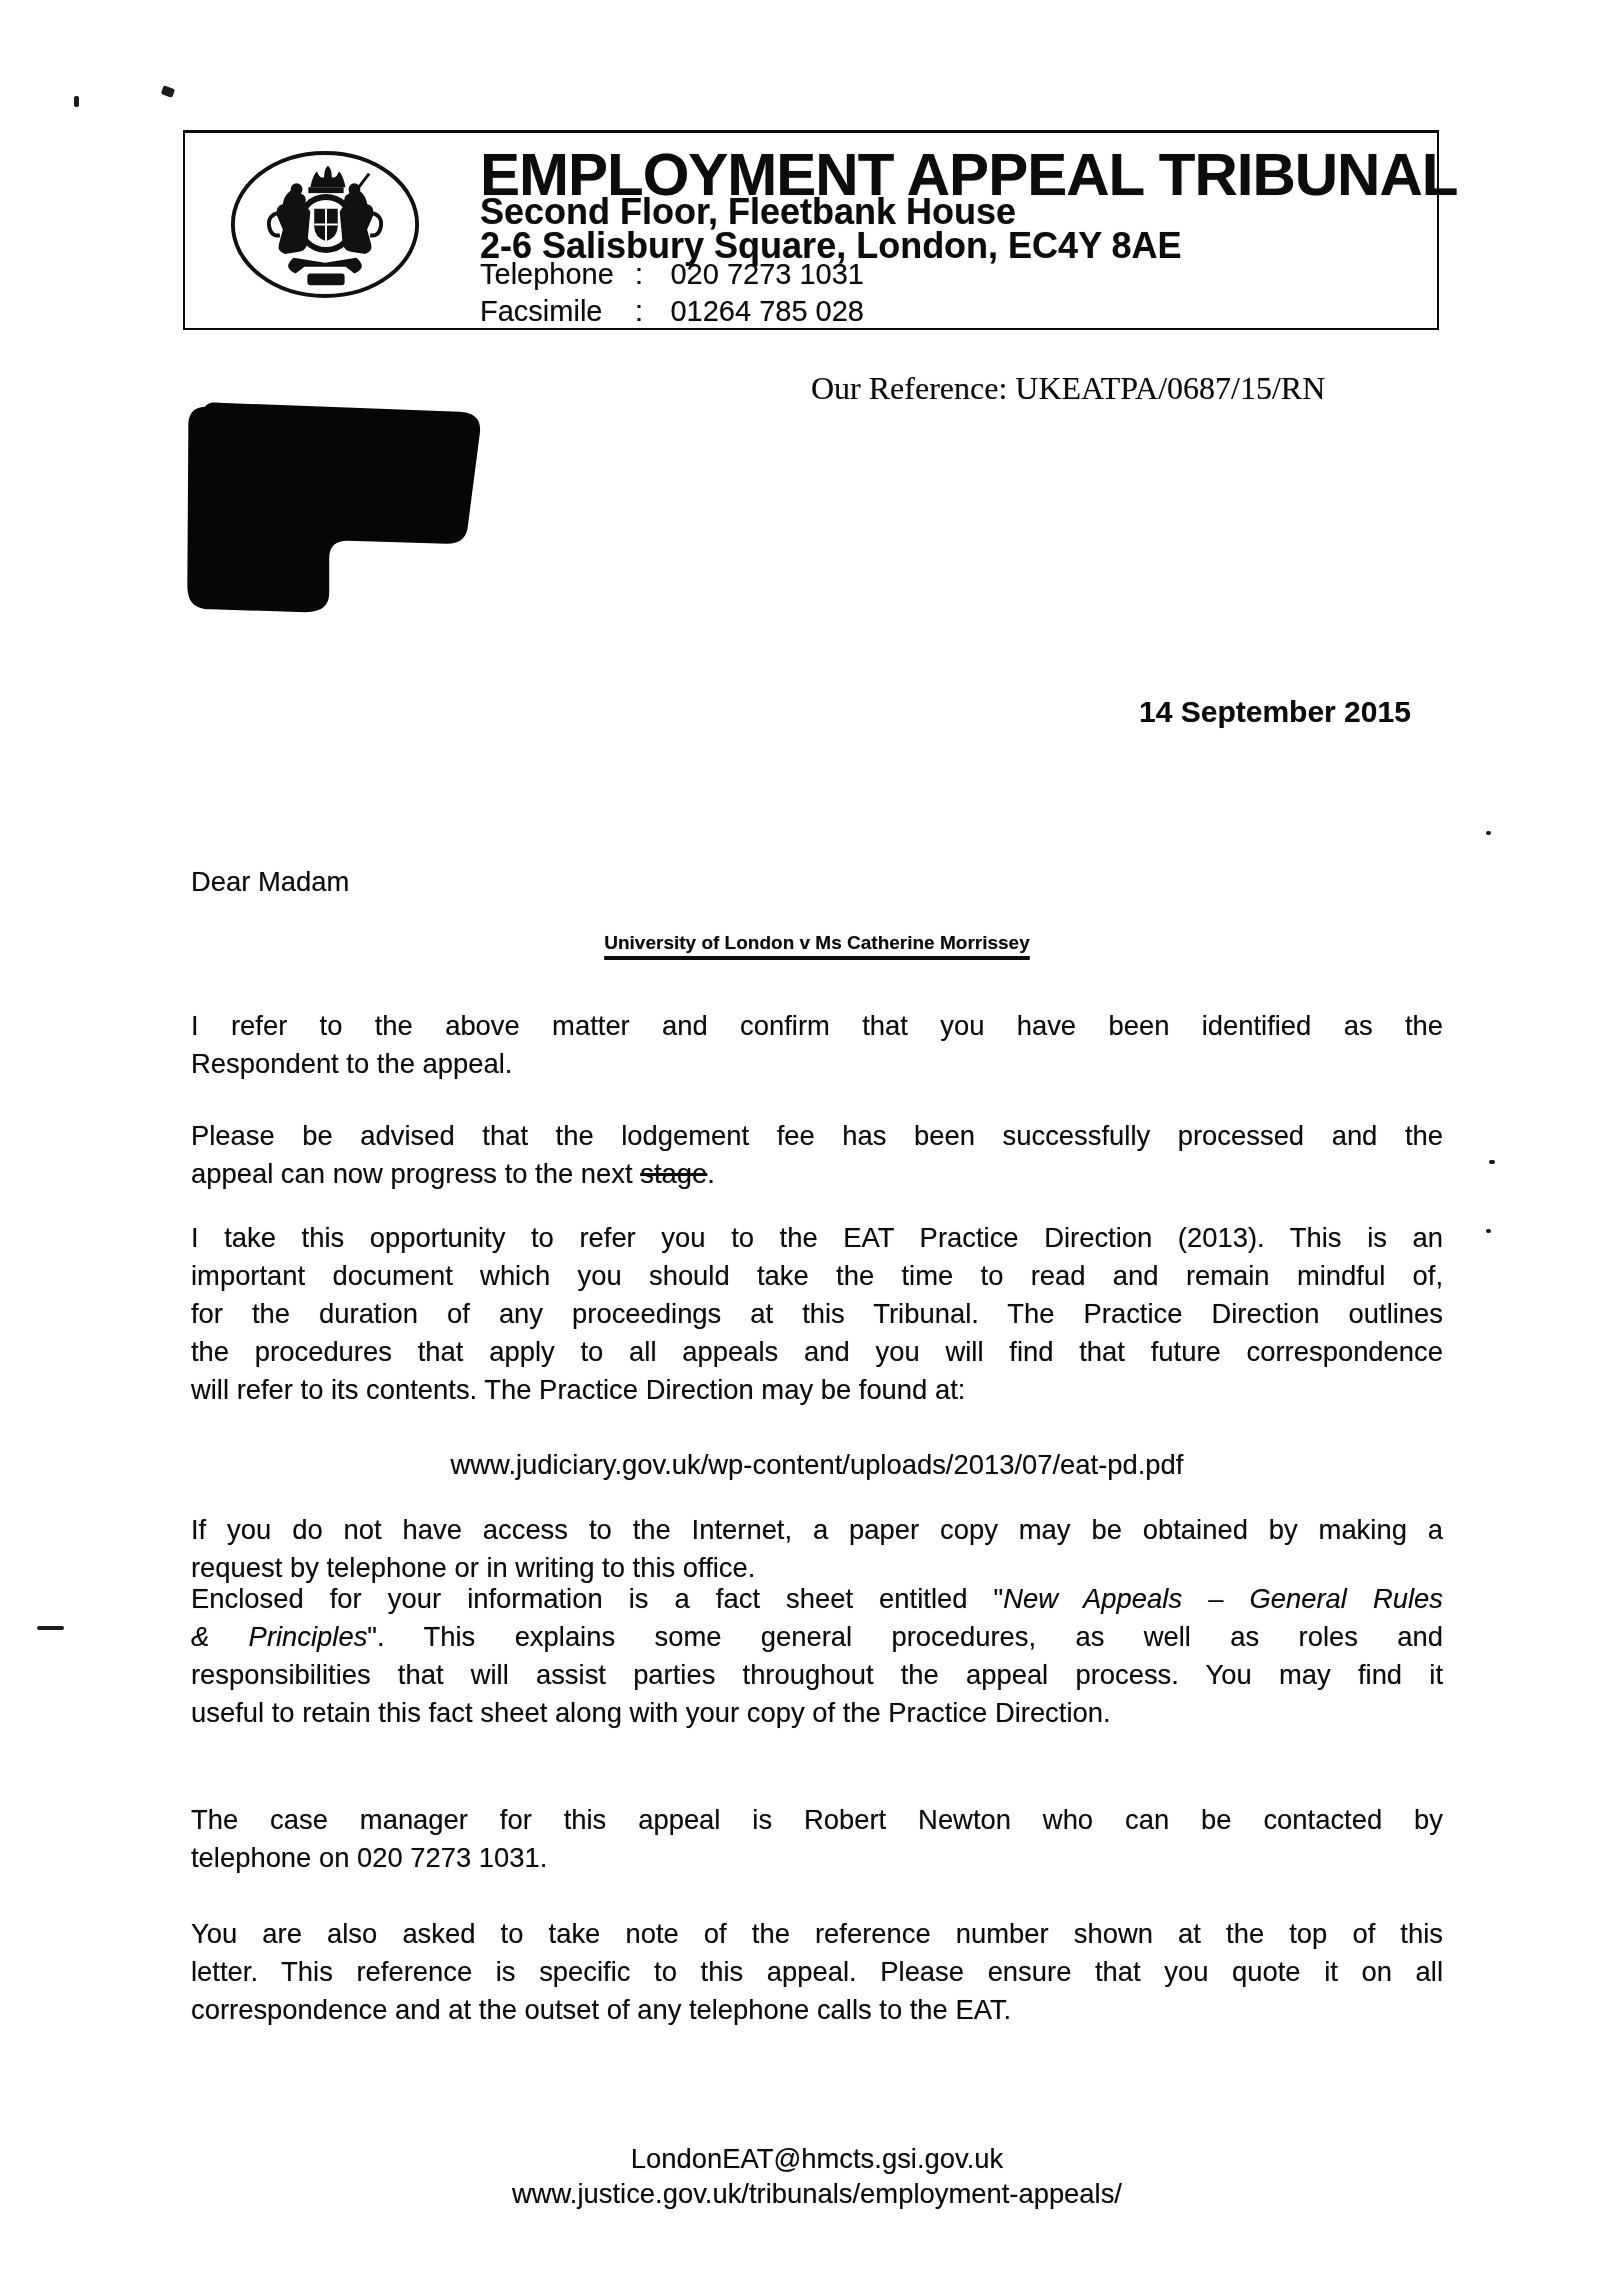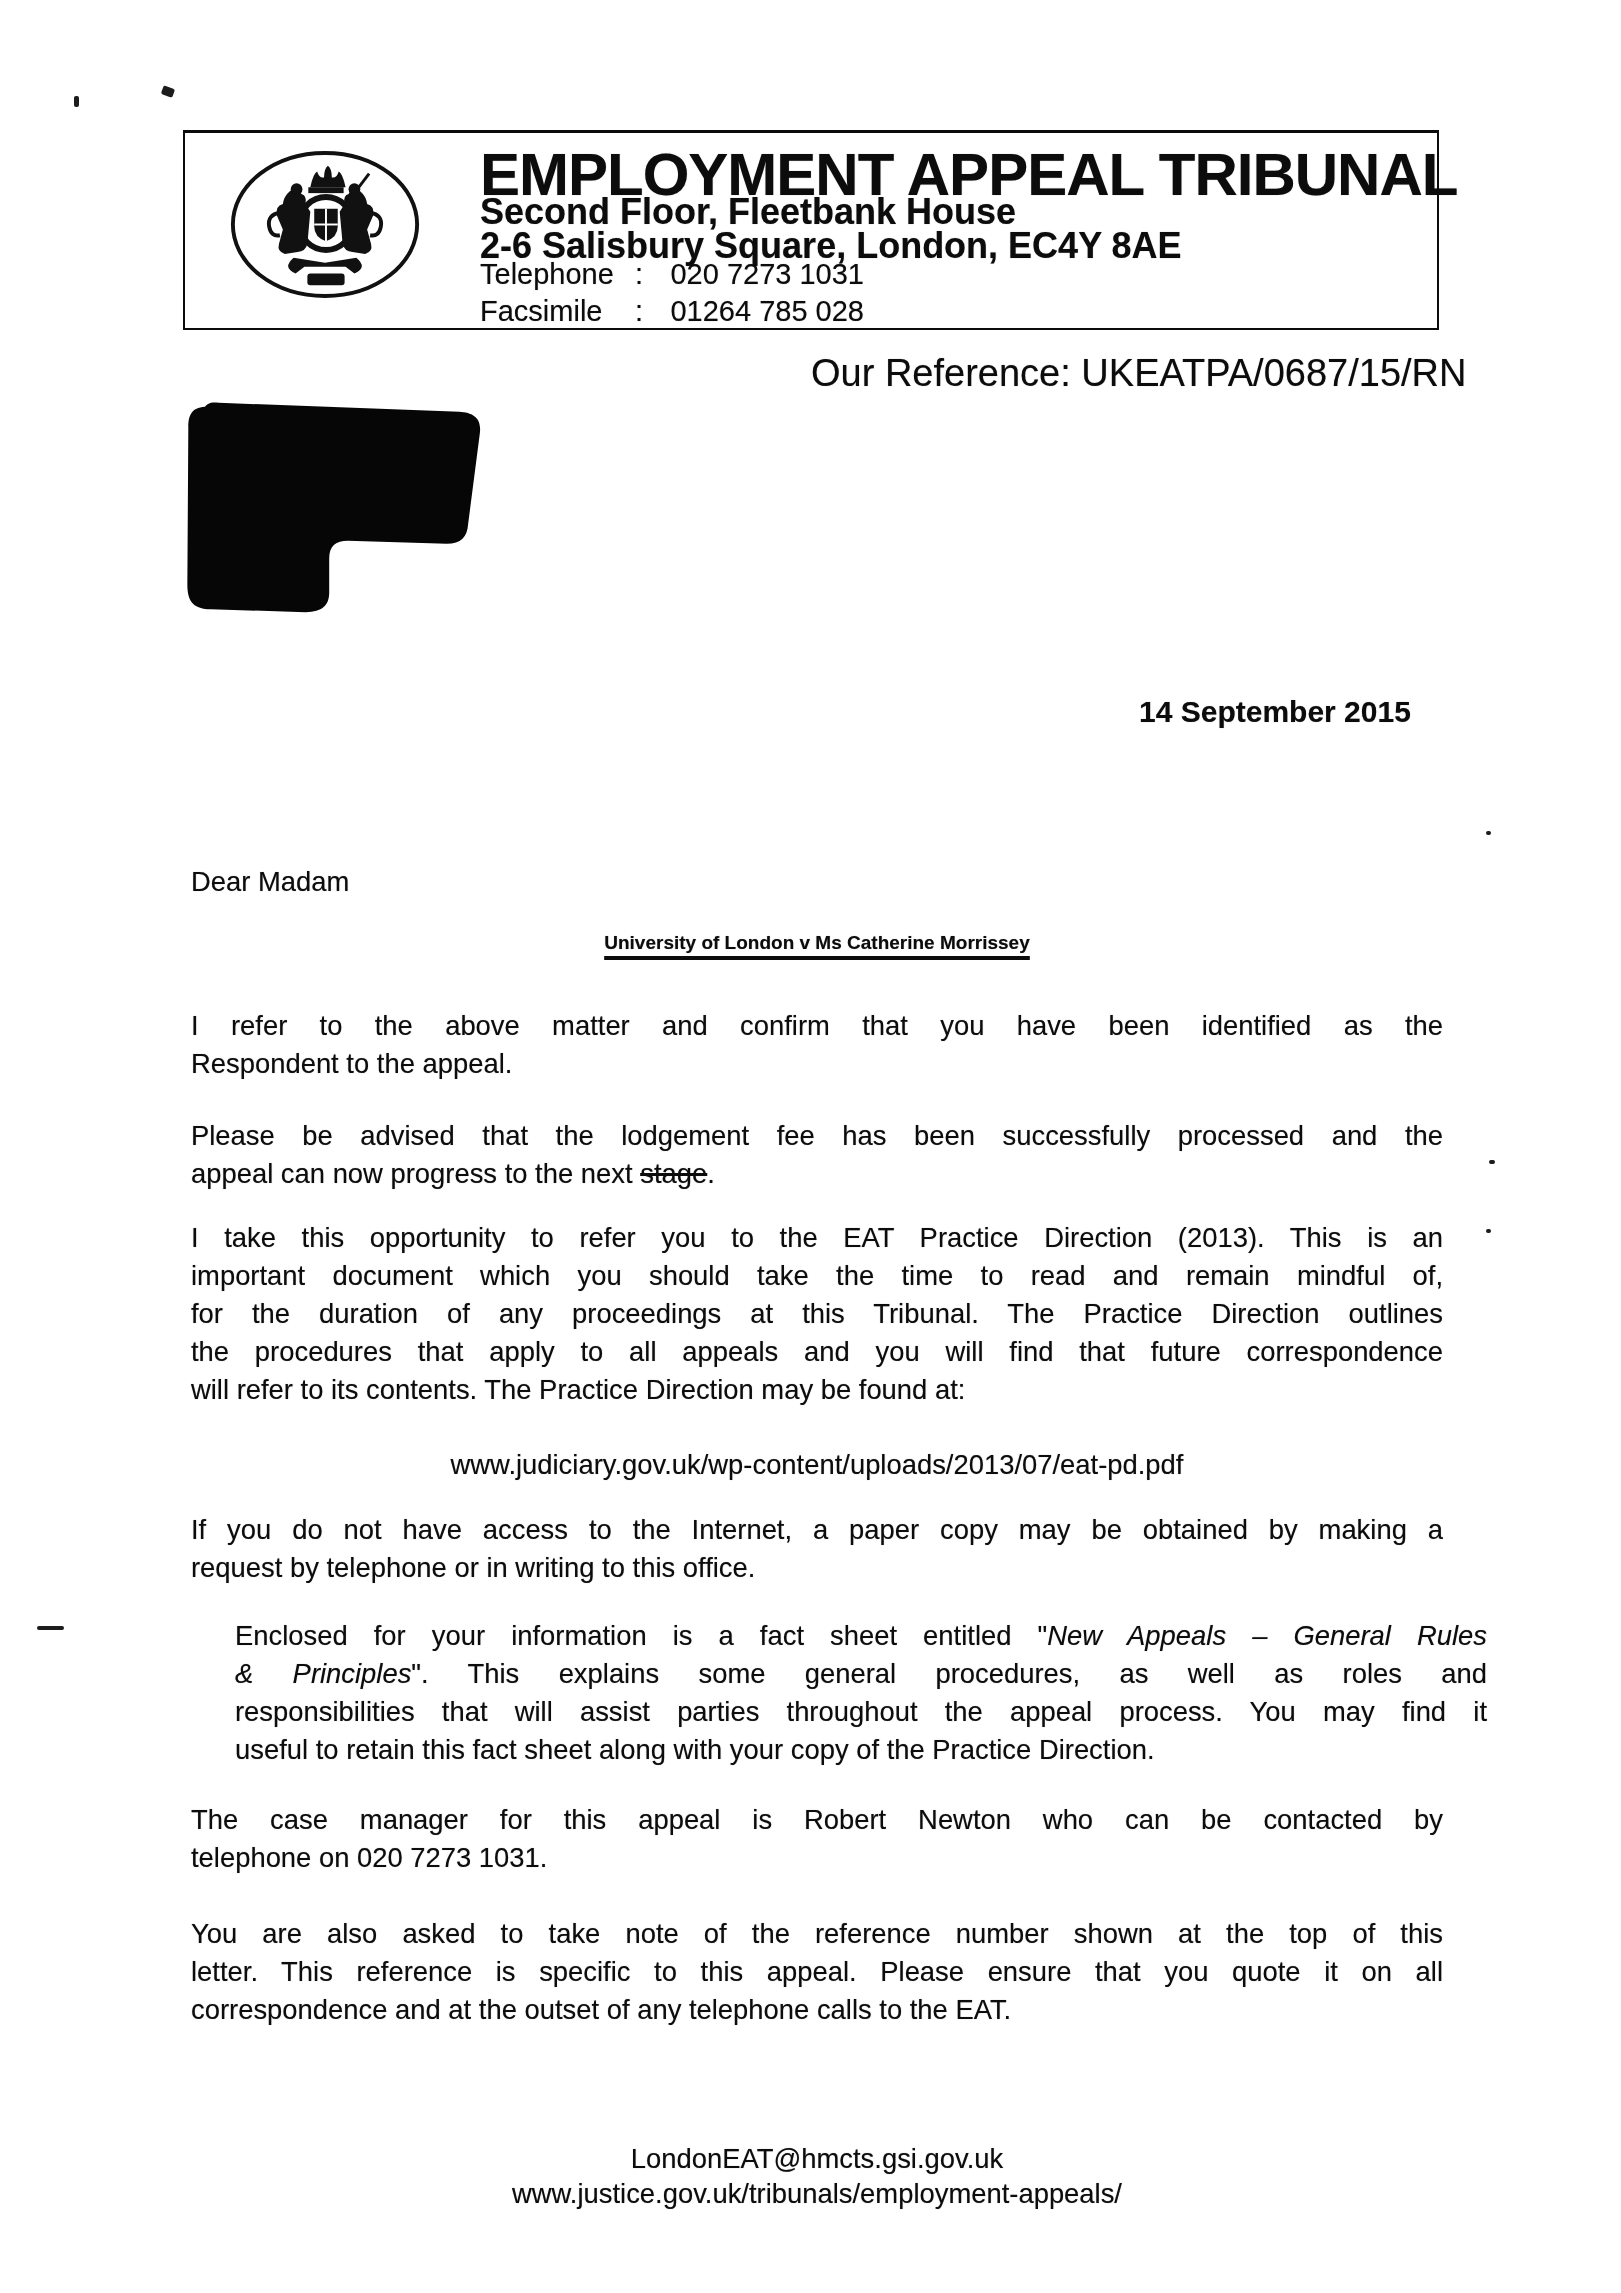--- a/index.html
+++ b/index.html
@@ -27,21 +27,21 @@
     position:absolute; left:295px; top:6.9px;
     font-size:60px; font-weight:bold; letter-spacing:-1px; white-space:nowrap;
   }
   .hdr-addr { position:absolute; left:295px; font-size:36px; font-weight:bold; white-space:nowrap; }
   .hdr-line { position:absolute; left:295px; font-size:29px; white-space:nowrap; }
   .hdr-label { display:inline-block; width:155px; }
   .hdr-colon { display:inline-block; }
   .hdr-value { margin-left:27.4px; }
 
   
-  .reference { position:absolute; left:811px; top:352px; font-size:38px; white-space:nowrap; }
+  .reference { position:absolute; left:811px; top:370px; font-size:32px; white-space:nowrap;font-family:Liberation Serif, serif; }
   .date-line { position:absolute; left:1139px; top:695px; font-size:30px; white-space:nowrap;font-weight:bold; }
 
   
   .redaction { position:absolute; left:181px; top:395px; width:314px; height:225px; }
 
   
   .salutation { position:absolute; left:191px; top:866px; font-size:27.4px; }
   .case-heading {
     position:absolute; left:191px; top:932px; width:1252px;
     text-align:center; font-size:19px; font-weight:bold;
@@ -152,21 +152,21 @@
     <div class="lline">will refer to its contents.  The Practice Direction may be found at:</div>
   </div>
 
   <div class="para cline" style="top:1446px;">www.judiciary.gov.uk/wp-content/uploads/2013/07/eat-pd.pdf</div>
 
   <div class="para" style="top:1511px;">
     <div class="jline">If you do not have access to the Internet, a paper copy may be obtained by making a</div>
     <div class="lline">request by telephone or in writing to this office.</div>
   </div>
 
-  <div class="para" style="top:1617px;margin-left:44px;">
+  <div class="para" style="top:1580px;">
     <div class="jline"><span>Enclosed for your information is a fact sheet entitled "</span><span class="it">New Appeals – General Rules</span></div>
     <div class="jline"><span class="it">&amp; Principles</span><span>". This explains some general procedures, as well as roles and</span></div>
     <div class="jline">responsibilities that will assist parties throughout the appeal process. You may find it</div>
     <div class="lline">useful to retain this fact sheet along with your copy of the Practice Direction.</div>
   </div>
 
   <div class="para" style="top:1801px;">
     <div class="jline">The case manager for this appeal is Robert Newton who can be contacted by</div>
     <div class="lline">telephone on 020 7273 1031.</div>
   </div>

